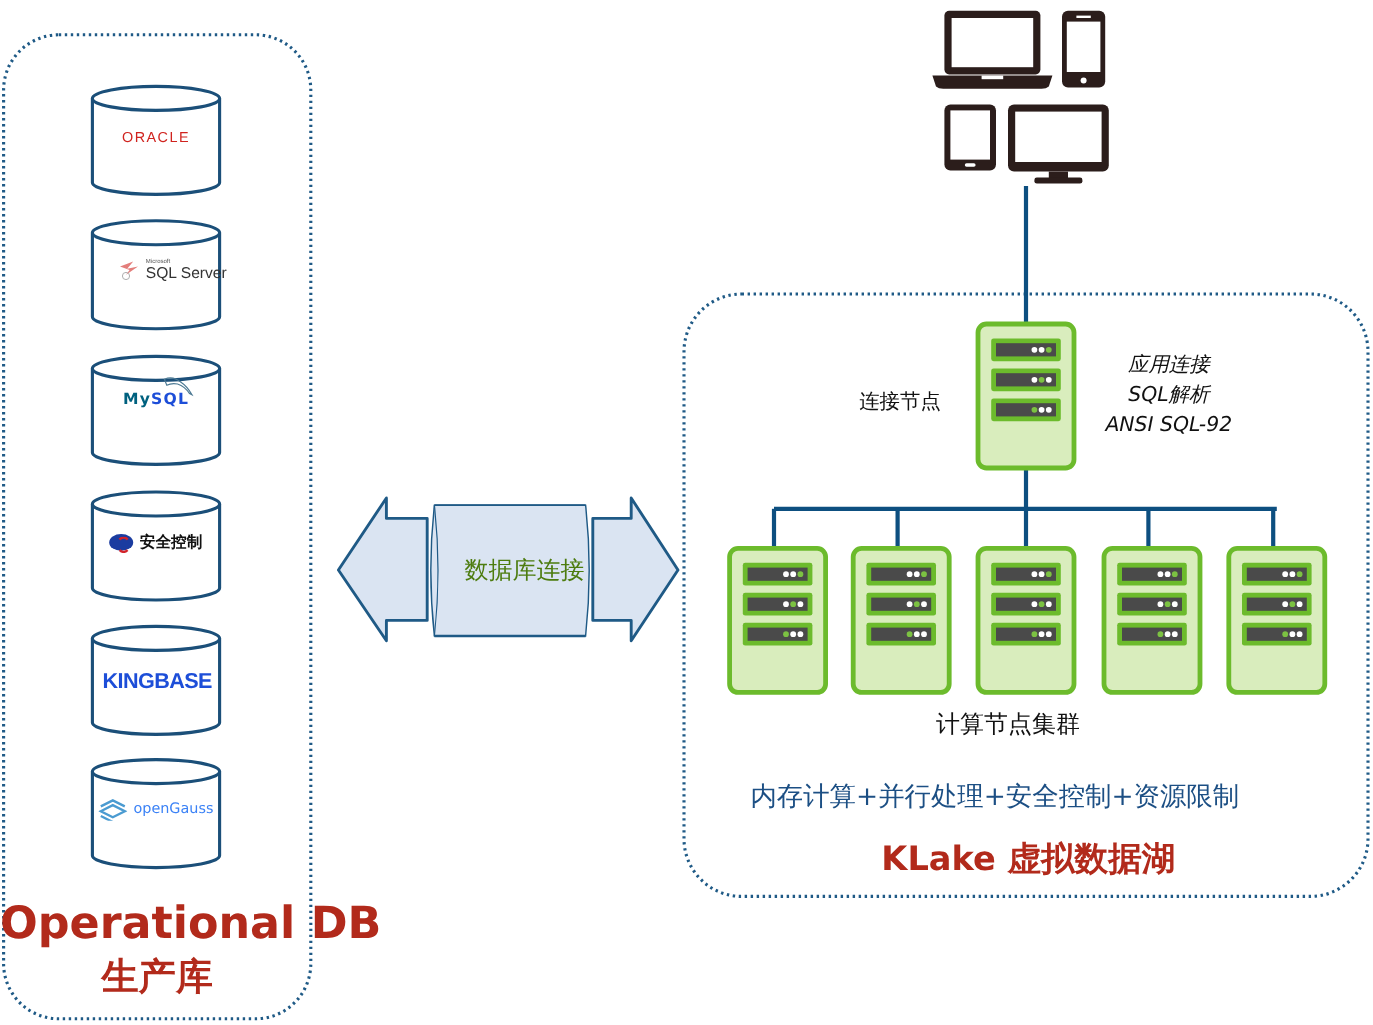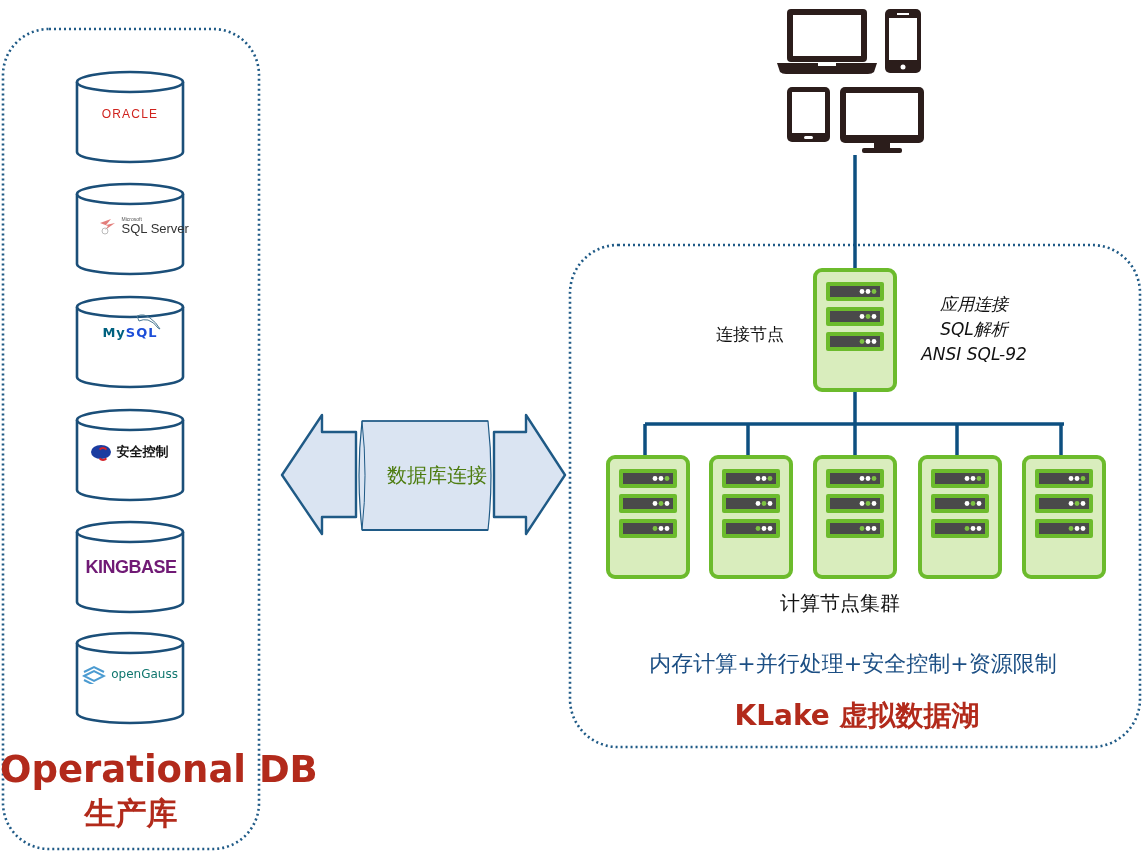--- a/index.html
+++ b/index.html
@@ -236,46 +236,46 @@
   </span>
 </div>
 
 <div class="db-label" style="left:78px; top:441px; width:104px;">
   <span style="display:inline-block; width:20px; height:14px; border-radius:50%; background:#1b3ca0; vertical-align:middle; position:relative;">
     <span style="position:absolute; left:6px; top:2px; width:8px; height:10px; border:2px solid #d3232a; border-radius:50%; border-left-color:transparent; border-right-color:transparent;"></span>
   </span>
   <span style="font-size:13px; font-weight:bold; color:#111; vertical-align:middle;">安全控制</span>
 </div>
 
-<div class="db-label" style="left:76px; top:557px; width:110px; color:#701a75; font-weight:bold; font-size:18px; letter-spacing:-0.5px; font-family:'Liberation Sans', sans-serif;">
+<div class="db-label" style="left:76px; top:557px; width:110px; color:#1d4ed8; font-weight:bold; font-size:18px; letter-spacing:-0.5px; font-family:'Liberation Sans', sans-serif;">
   <span>KINGBASE</span>
 </div>
 
 <div class="db-label" style="left:78px; top:663px; width:104px;">
   <svg width="24" height="20" viewBox="0 0 24 20" style="vertical-align:middle;">
     <path d="M2,8 L12,3 L22,8" fill="none" stroke="#4b9bd1" stroke-width="2"></path>
     <path d="M2,12 L12,7 L22,12 L12,17 Z" fill="none" stroke="#4b9bd1" stroke-width="2"></path>
     <path d="M2,16 L12,21" fill="none" stroke="#4b9bd1" stroke-width="2"></path>
   </svg>
-  <span style="font-size:12px; color:#0f766e; vertical-align:middle;">openGauss</span>
+  <span style="font-size:12px; color:#3b82f6; vertical-align:middle;">openGauss</span>
 </div>
 
 <div class="title-red" style="left:0px; top:748px; width:262px; font-size:37px;">
   <span>Operational DB</span>
 </div>
 <div class="title-red" style="left:0px; top:793px; width:262px; font-size:31px;">
   <span>生产库</span>
 </div>
 
 <div class="abs" style="left:356px; top:462px; width:138px; text-align:center; color:#4d7c0f; font-size:20px;margin-left:12px;">数据库连接</div>
 
 <div class="lbl" style="left:716px; top:323px;">连接节点</div>
 <div class="abs" style="left:900px; top:292px; width:148px; text-align:center; font-size:17px; line-height:25px; color:#111;font-style:italic;">
   <div>应用连接</div>
   <div>SQL解析</div>
   <div>ANSI SQL-92</div>
 </div>
 
 <div class="lbl" style="left:780px; top:590px; font-size:20px;">计算节点集群</div>
 
-<div class="abs" style="left:568px; top:649px; width:570px; text-align:center; color:#1c4f84; font-size:22px; white-space:nowrap;">内存计算+并行处理+安全控制+资源限制</div>
+<div class="abs" style="left:544px; top:649px; width:570px; text-align:center; color:#1c4f84; font-size:22px; white-space:nowrap;">内存计算+并行处理+安全控制+资源限制</div>
 
 <div class="title-red" style="left:570px; top:697px; width:574px; font-size:28px;">KLake 虚拟数据湖</div>
 
 </body></html>

